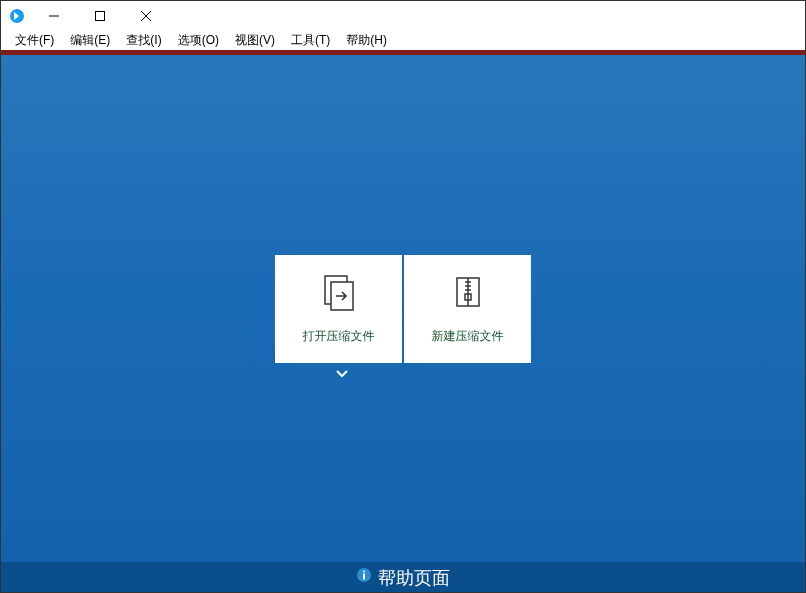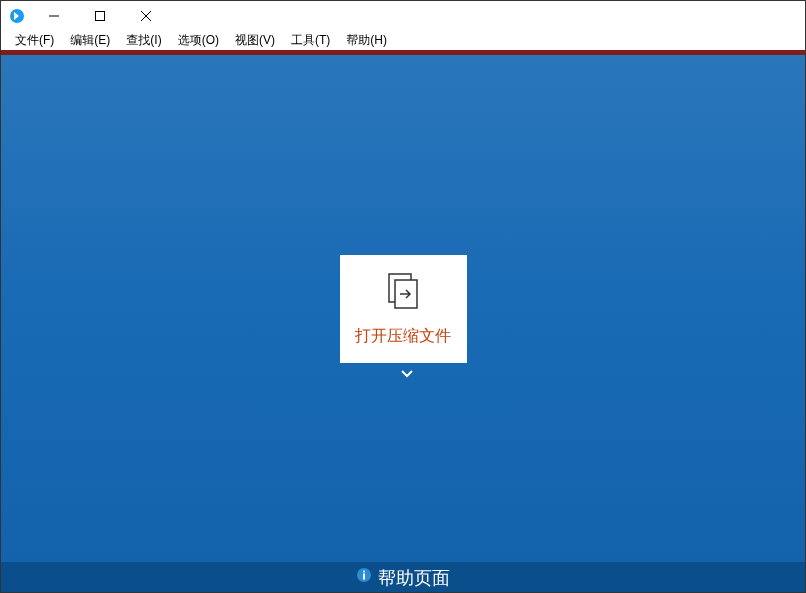--- a/index.html
+++ b/index.html
@@ -8,21 +8,21 @@
     .titlebar-icon { width: 16px; height: 16px; margin-right: 6px; }
     .titlebar-title { font-size: 12px; color: #000; flex: 1; }
     .window-controls { display: flex; height: 100%; }
     .window-btn { width: 46px; height: 30px; display: flex; align-items: center; justify-content: center; cursor: pointer; }
     .menubar { height: 24px; background: #fff; display: flex; align-items: center; padding-left: 6px; border-bottom: 5px solid #7f1d1d; }
     .menu-item { font-size: 12px; color: #000; padding: 0 8px; cursor: pointer; height: 100%; display: flex; align-items: center; }
     .main-area { height: 507px; background: linear-gradient(180deg, #2a76ba 0%, #1a6bb5 45%, #1262ac 100%); display: flex; align-items: center; justify-content: center; position: relative; }
     .tile-row { display: flex; gap: 2px; position: relative; }
     .tile { width: 127px; height: 108px; background: #fff; display: flex; flex-direction: column; align-items: center; justify-content: center; cursor: pointer; }
     .tile-icon { width: 40px; height: 40px; margin-bottom: 16px; }
-    .tile-label { font-size: 16px; color: #c2410c; }
+    .tile-label { font-size: 12px; color: #14532d; }
     .chevron-down { position: absolute; left: 60px; bottom: -20px; cursor: pointer; }
     .statusbar { height: 31px; background: #0a4e8c; display: flex; align-items: center; justify-content: center; }
     .help-link { display: flex; align-items: center; gap: 6px; color: #fff; font-size: 18px; cursor: pointer; }
   </style>
 </head>
 <body>
 
 <div class="titlebar">
   <span class="titlebar-icon">
     <svg viewBox="0 0 16 16">
@@ -65,20 +65,33 @@
     <div class="tile">
       <span class="tile-icon">
         <svg viewBox="0 0 40 40" fill="none" stroke="#333" stroke-width="1.5">
           <rect x="6" y="4" width="22" height="28"></rect>
           <rect x="12" y="10" width="22" height="28" fill="#fff"></rect>
           <path d="M17 24 L27 24 M23 20 L27 24 L23 28"></path>
         </svg>
       </span>
       <span class="tile-label">打开压缩文件</span>
     </div>
+    <div class="tile">
+      <span class="tile-icon">
+        <svg viewBox="0 0 40 40" fill="none" stroke="#333" stroke-width="1.5">
+          <rect x="9" y="6" width="22" height="28"></rect>
+          <line x1="20" y1="6" x2="20" y2="34"></line>
+          <line x1="17" y1="10" x2="23" y2="10"></line>
+          <line x1="17" y1="14" x2="23" y2="14"></line>
+          <line x1="17" y1="18" x2="23" y2="18"></line>
+          <rect x="17" y="22" width="6" height="6"></rect>
+        </svg>
+      </span>
+      <span class="tile-label">新建压缩文件</span>
+    </div>
     <span class="chevron-down">
       <svg width="14" height="10" viewBox="0 0 14 10">
           <path d="M2 2 L7 7 L12 2" fill="none" stroke="#fff" stroke-width="2"></path>
         </svg>
     </span>
   </div>
 </div>
 
 <div class="statusbar">
   <div class="help-link">

